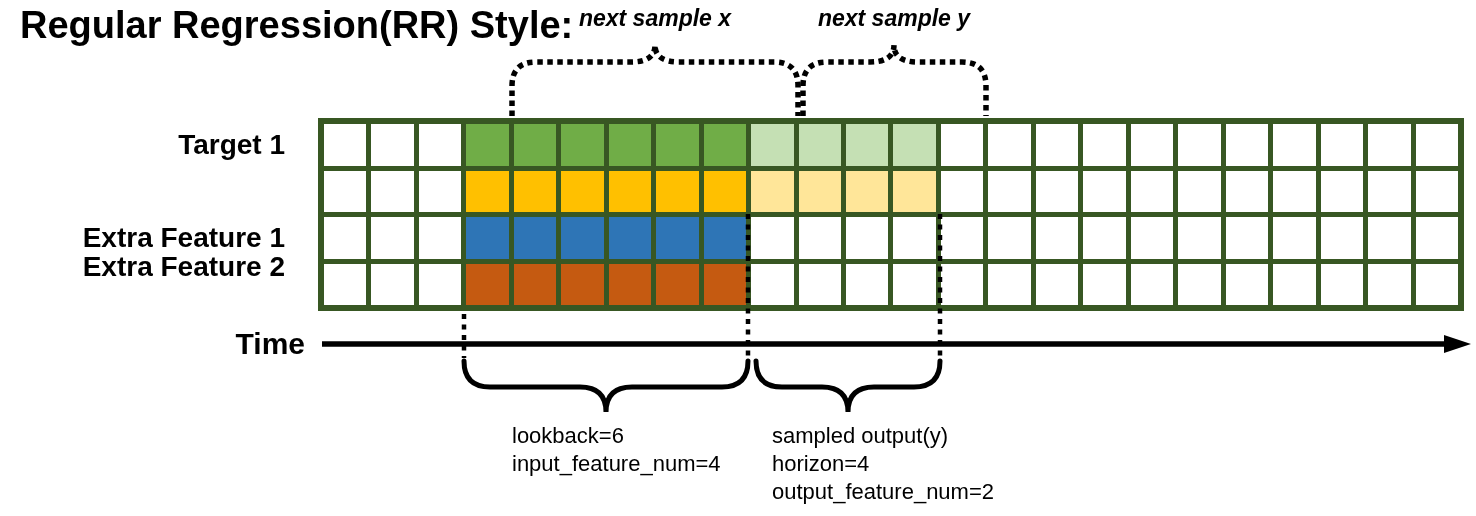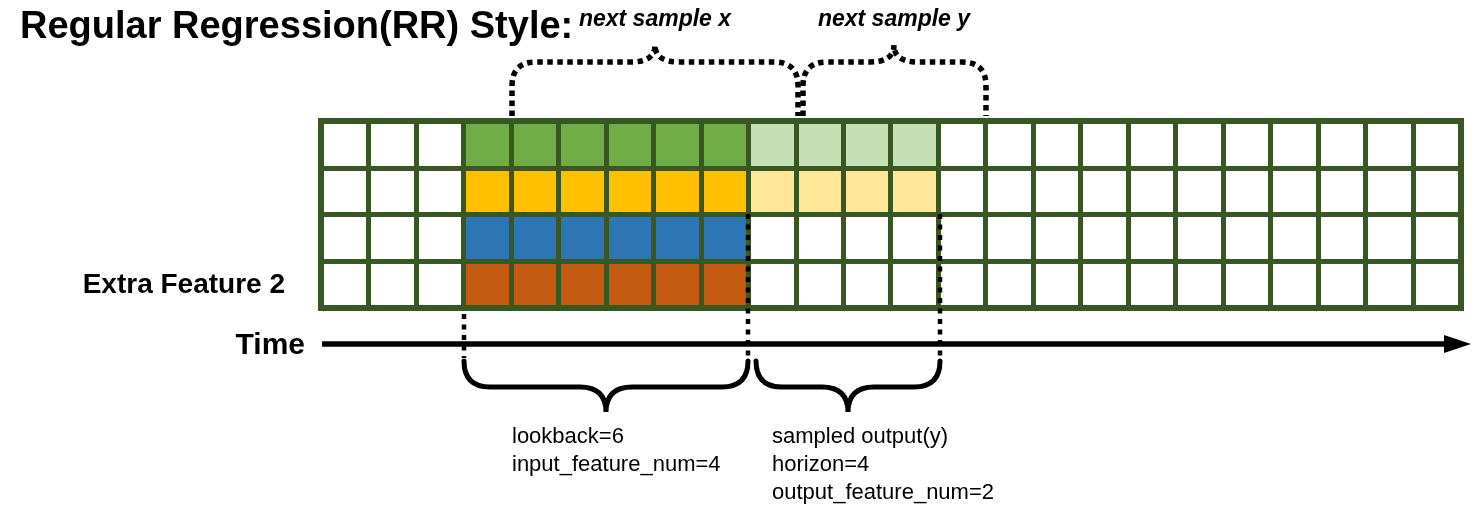--- a/index.html
+++ b/index.html
@@ -20,21 +20,21 @@
     position:absolute;left:318px;top:118px;width:1146px;height:193px;
     box-sizing:border-box;padding:6px;background:#385723;
     display:grid;grid-template-columns:repeat(24,1fr);grid-template-rows:repeat(4,1fr);
     gap:5px;z-index:1;
   }
   .cell{background:#fff;}
   .row-label{
     position:absolute;left:0;width:285px;height:38px;line-height:38px;
     text-align:right;font-size:28px;font-weight:bold;white-space:nowrap;z-index:3;
   }
-  .rl0{top:126px;} .rl1{top:172px;} .rl2{top:219px;} .rl3{top:265px;}
+  .rl0{top:126px;} .rl1{top:172px;} .rl2{top:219px;} .rl3{top:248px;}
   .time-label{
     position:absolute;left:185px;top:327px;width:120px;text-align:right;
     font-size:30px;font-weight:bold;z-index:3;
   }
   .anno{
     position:absolute;top:422px;font-size:22px;line-height:28px;z-index:3;white-space:nowrap;
   }
   .anno.in{left:512px;}
   .anno.out{left:772px;}
   svg.overlay{position:absolute;left:0;top:0;z-index:2;pointer-events:none;}
@@ -42,20 +42,22 @@
 </head>
 <body>
 
 <div class="page">
 
   <div class="title">Regular Regression(RR) Style:</div>
 
   <div class="brace-label nsy">next sample y</div>
   <div class="brace-label nsx">next sample x</div>
 
+  <div class="row-label rl0">Target 1</div>
+  <div class="row-label rl2">Extra Feature 1</div>
   <div class="row-label rl3">Extra Feature 2</div>
 
   <div class="grid" style="background: rgb(56, 87, 35);">
       <div class="cell" style="background: rgb(255, 255, 255);"></div>
       <div class="cell" style="background: rgb(255, 255, 255);"></div>
       <div class="cell" style="background: rgb(255, 255, 255);"></div>
       <div class="cell" style="background: rgb(112, 173, 71);"></div>
       <div class="cell" style="background: rgb(112, 173, 71);"></div>
       <div class="cell" style="background: rgb(112, 173, 71);"></div>
       <div class="cell" style="background: rgb(112, 173, 71);"></div>

